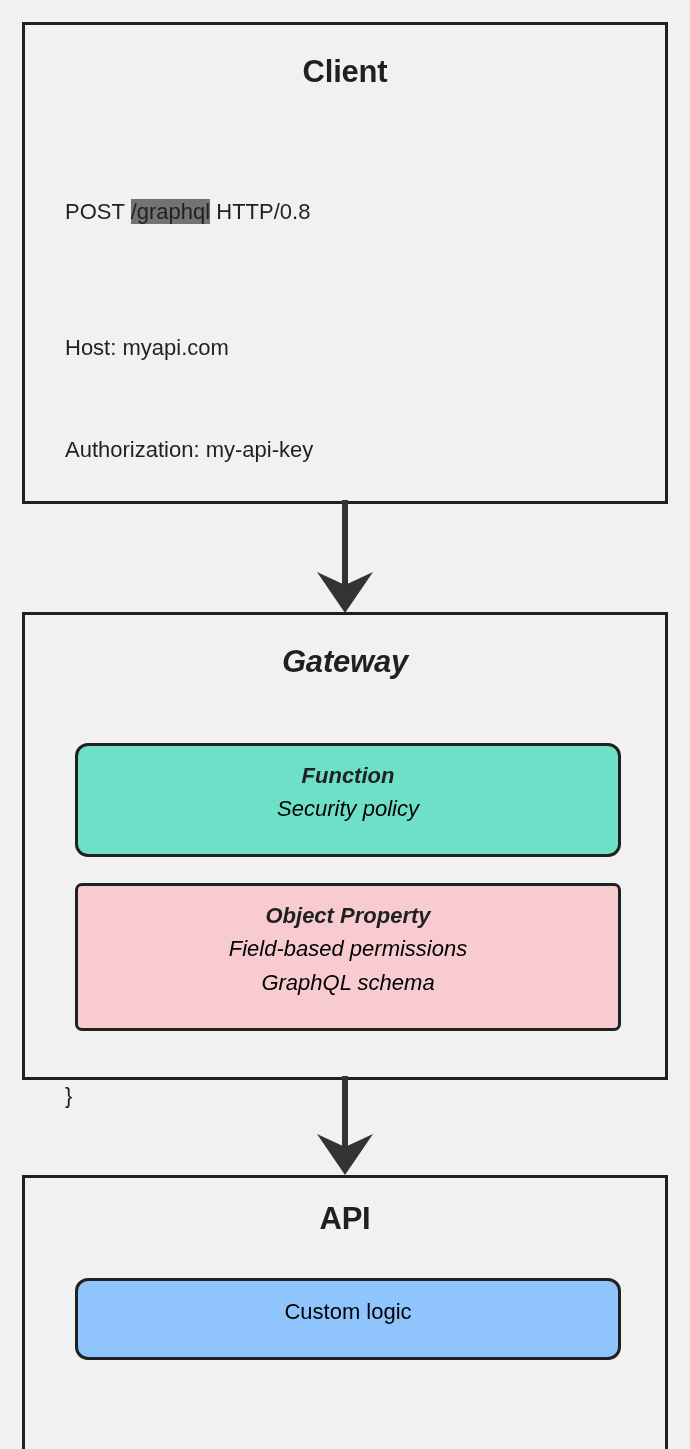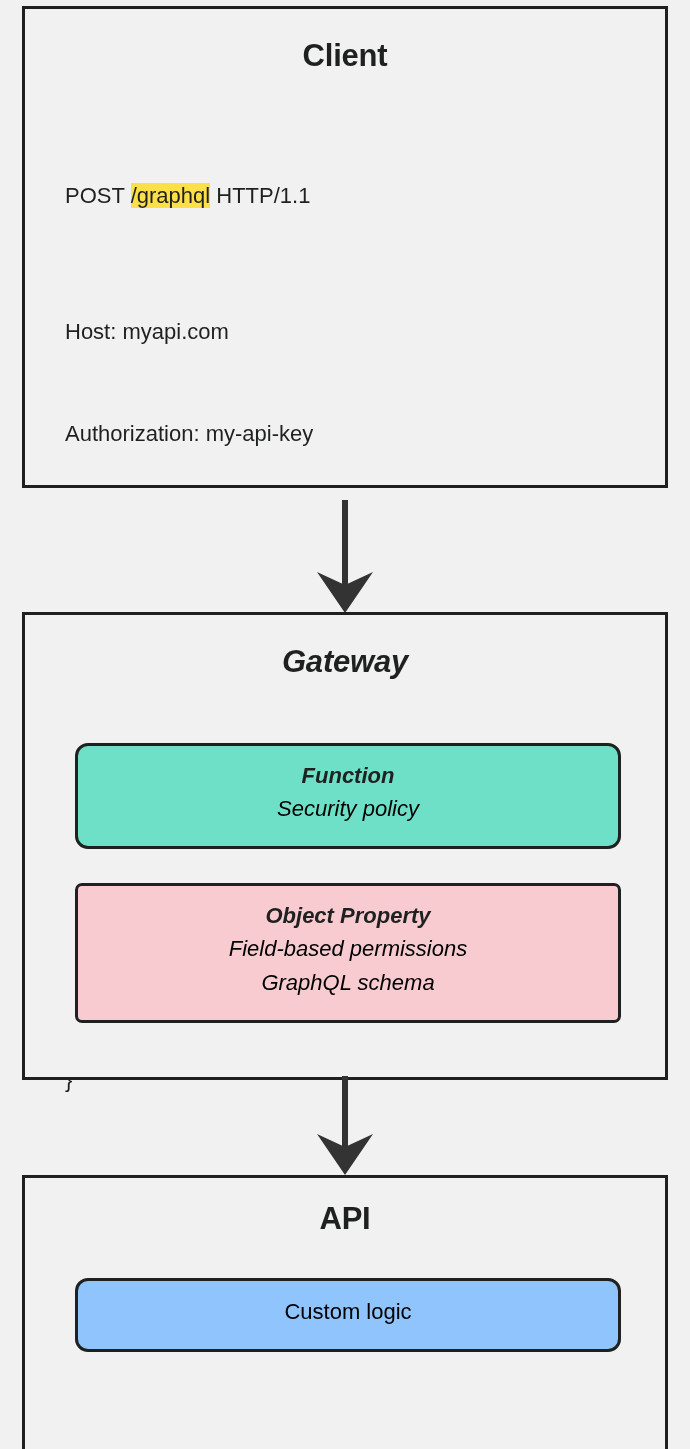--- a/index.html
+++ b/index.html
@@ -26,21 +26,21 @@
 
   
   .container {
     position: absolute;
     left: 22px;
     width: 646px;
     box-sizing: border-box;
     background: #f1f1f1;
     border: 3px solid #1f2020;
   }
-  #container-client  { top: 6px;   height: 482px; }
+  #container-client  { top: 22px;   height: 482px; }
   #container-gateway { top: 612px;  height: 468px; font-style: italic; }
   #container-api     { top: 1175px; height: 302px; }
 
   .container-title {
     text-align: center;
     font-size: 31px;
     font-weight: bold;
     letter-spacing: -0.2px;
     color: #1f2020;
     margin-top: 32px;
@@ -54,34 +54,34 @@
   .request-block {
     margin: 38px 0 0 40px;
     font-size: 22px;
     line-height: 34px;
     color: #1f2020;
     white-space: pre;
   }
   .request-line { white-space: pre; }
   .blank-line { height: 34px; }
 
-  .hl-green { background: #fde047; }
+  .hl-green { background: #737373; }
   .hl-pink  { background: #f7c8cb; }
   .hl-blue  { background: #8fc5fc; }
 
   
   .node {
     position: absolute;
     left: 50px;
     width: 546px;
     box-sizing: border-box;
     border: 3px solid #1f2020;
     border-radius: 13px;
     text-align: center;
-    padding: 14px 10px 20px;
+    padding: 14px 10px 28px;
   }
   .node-title {
     font-size: 22px;
     font-weight: bold;
     line-height: 32px;
     color: #1f2020;
   }
   .node-line {
     font-size: 22px;
     line-height: 34px;
@@ -114,21 +114,21 @@
 </style>
 </head>
 <body>
 
 <div class="diagram">
 
   <div class="container" id="container-client">
     <div class="container-title">Client</div>
 
     <div class="request-block">
-      <div class="request-line"><span>POST</span><span> </span><span class="hl-green">/graphql</span><span> </span><span>HTTP/1.1</span></div>
+      <div class="request-line"><span>POST</span><span> </span><span class="hl-green">/graphql</span><span> </span><span>HTTP/0.8</span></div>
 
       <div class="request-line">Host: myapi.com</div>
       <div class="request-line">Authorization: my-api-key</div>
 
       <div class="blank-line"></div>
 
       <div class="request-line">{</div>
 
       <div class="request-line"><span>  "query": "query {</span><span class="hl-pink">profile(</span><span class="hl-blue">id: 1</span><span class="hl-pink">)</span><span> { </span><span class="hl-pink">name</span><span> } }",</span></div>
 

